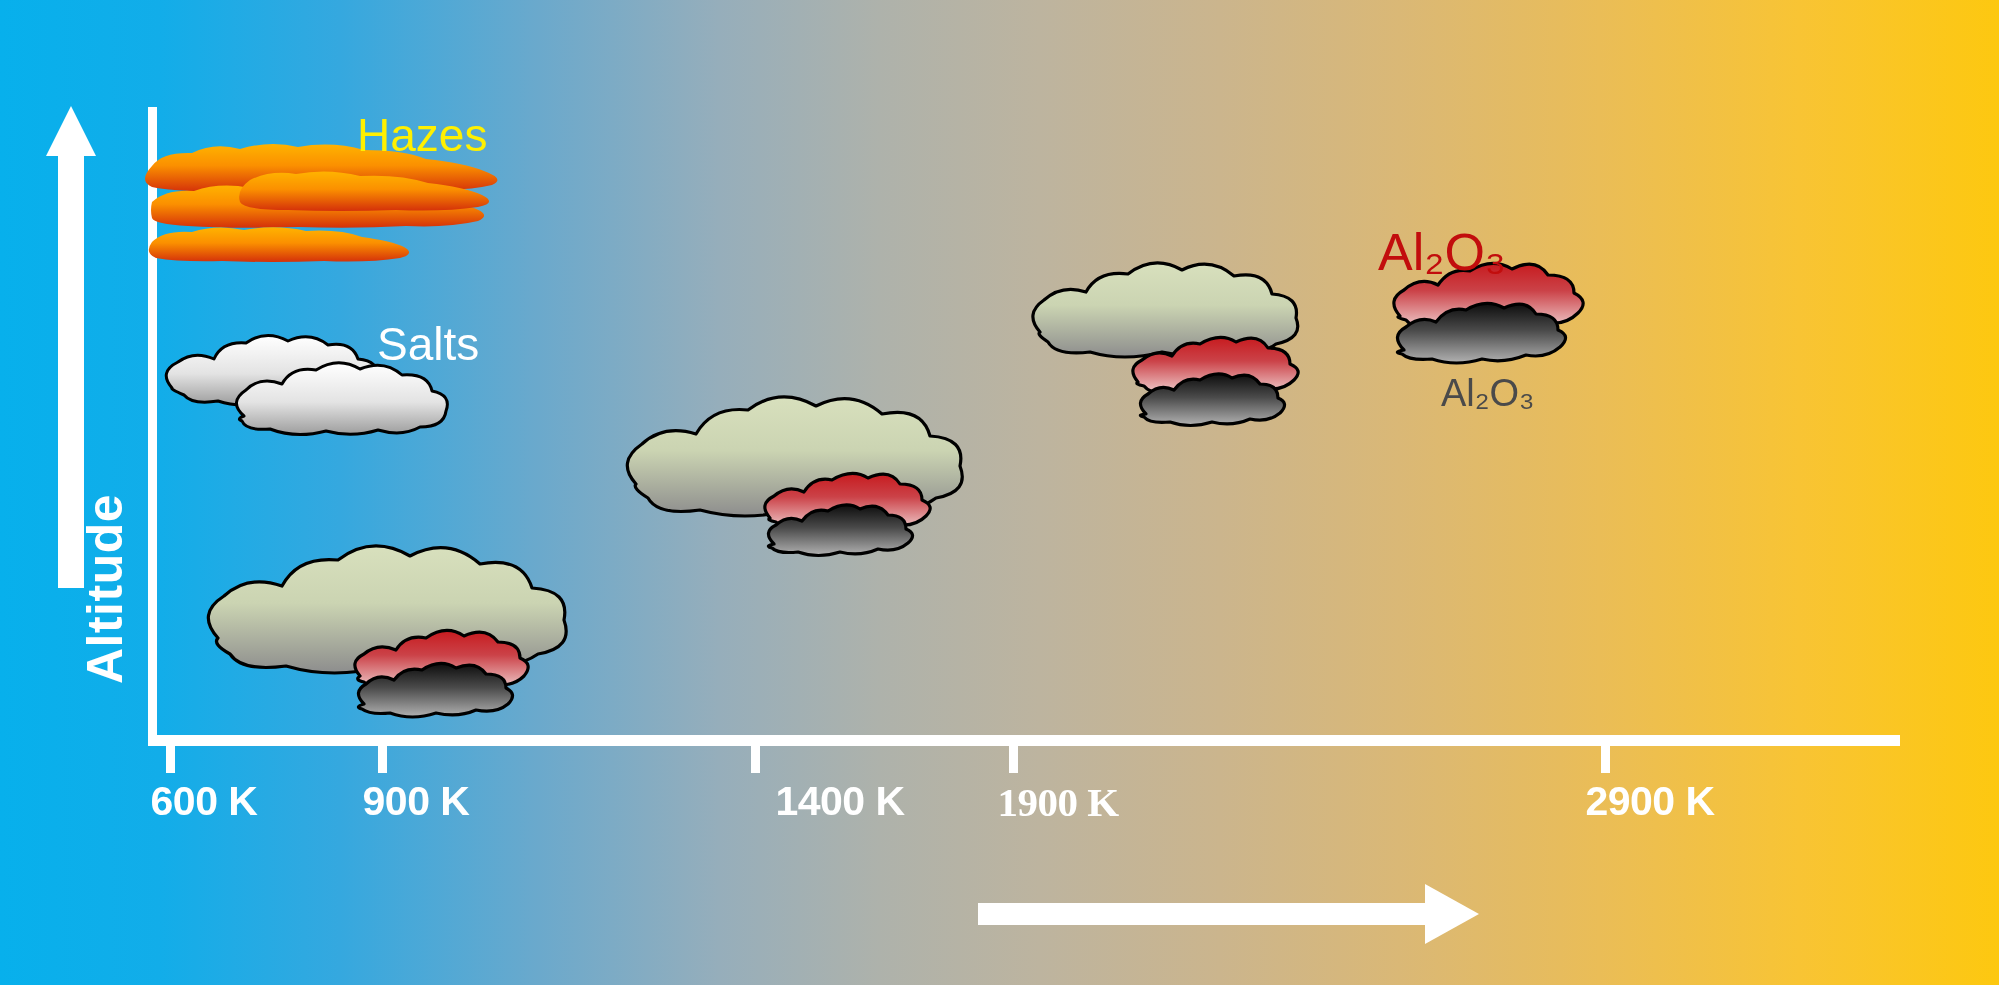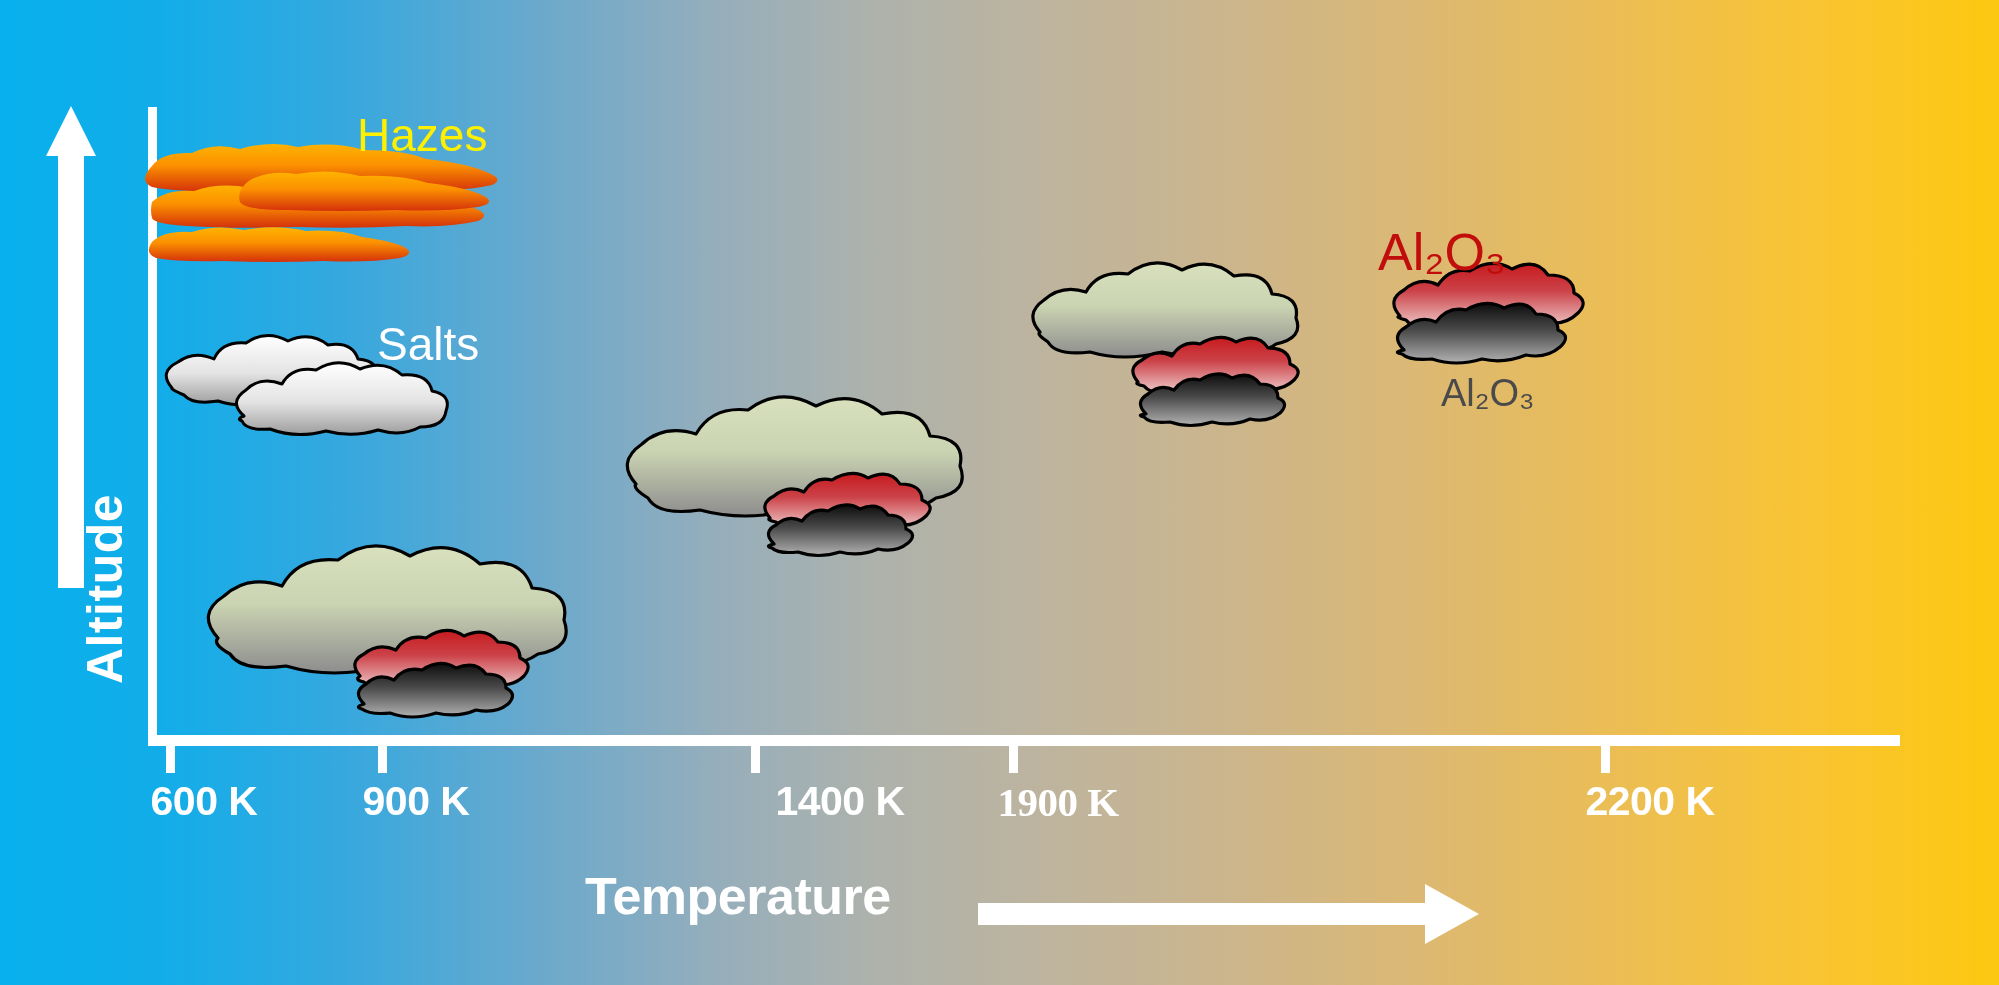--- a/index.html
+++ b/index.html
@@ -63,27 +63,26 @@
   <div class="tick" style="left:166px;"></div>
   <div class="tick" style="left:378px;"></div>
   <div class="tick" style="left:751px;"></div>
   <div class="tick" style="left:1009px;"></div>
   <div class="tick" style="left:1601px;"></div>
 
   <div class="ticklabel" style="left:204px;">600 K</div>
   <div class="ticklabel" style="left:416px;">900 K</div>
   <div class="ticklabel" style="left:840px;">1400 K</div>
   <div class="ticklabel" style="left:1058px;font-family:Liberation Serif, serif;">1900 K</div>
-  <div class="ticklabel" style="left:1650px;">2200 K</div>
+  <div class="ticklabel" style="left:1650px;">2900 K</div>
 
   <div id="alt-arrow-head"></div>
   <div id="alt-arrow"></div>
   <div id="alt-label">Altitude</div>
 
-  <div id="temp-label">Temperature</div>
   <div id="temp-arrow"></div>
   <div id="temp-arrow-head"></div>
 
   <svg width="0" height="0" style="position:absolute">
     <defs>
       <linearGradient id="gHaze" x1="0" y1="0" x2="0" y2="1">
         <stop offset="0%" stop-color="#ffb300"></stop>
         <stop offset="45%" stop-color="#fb9000"></stop>
         <stop offset="100%" stop-color="#d4300a"></stop>
       </linearGradient>

